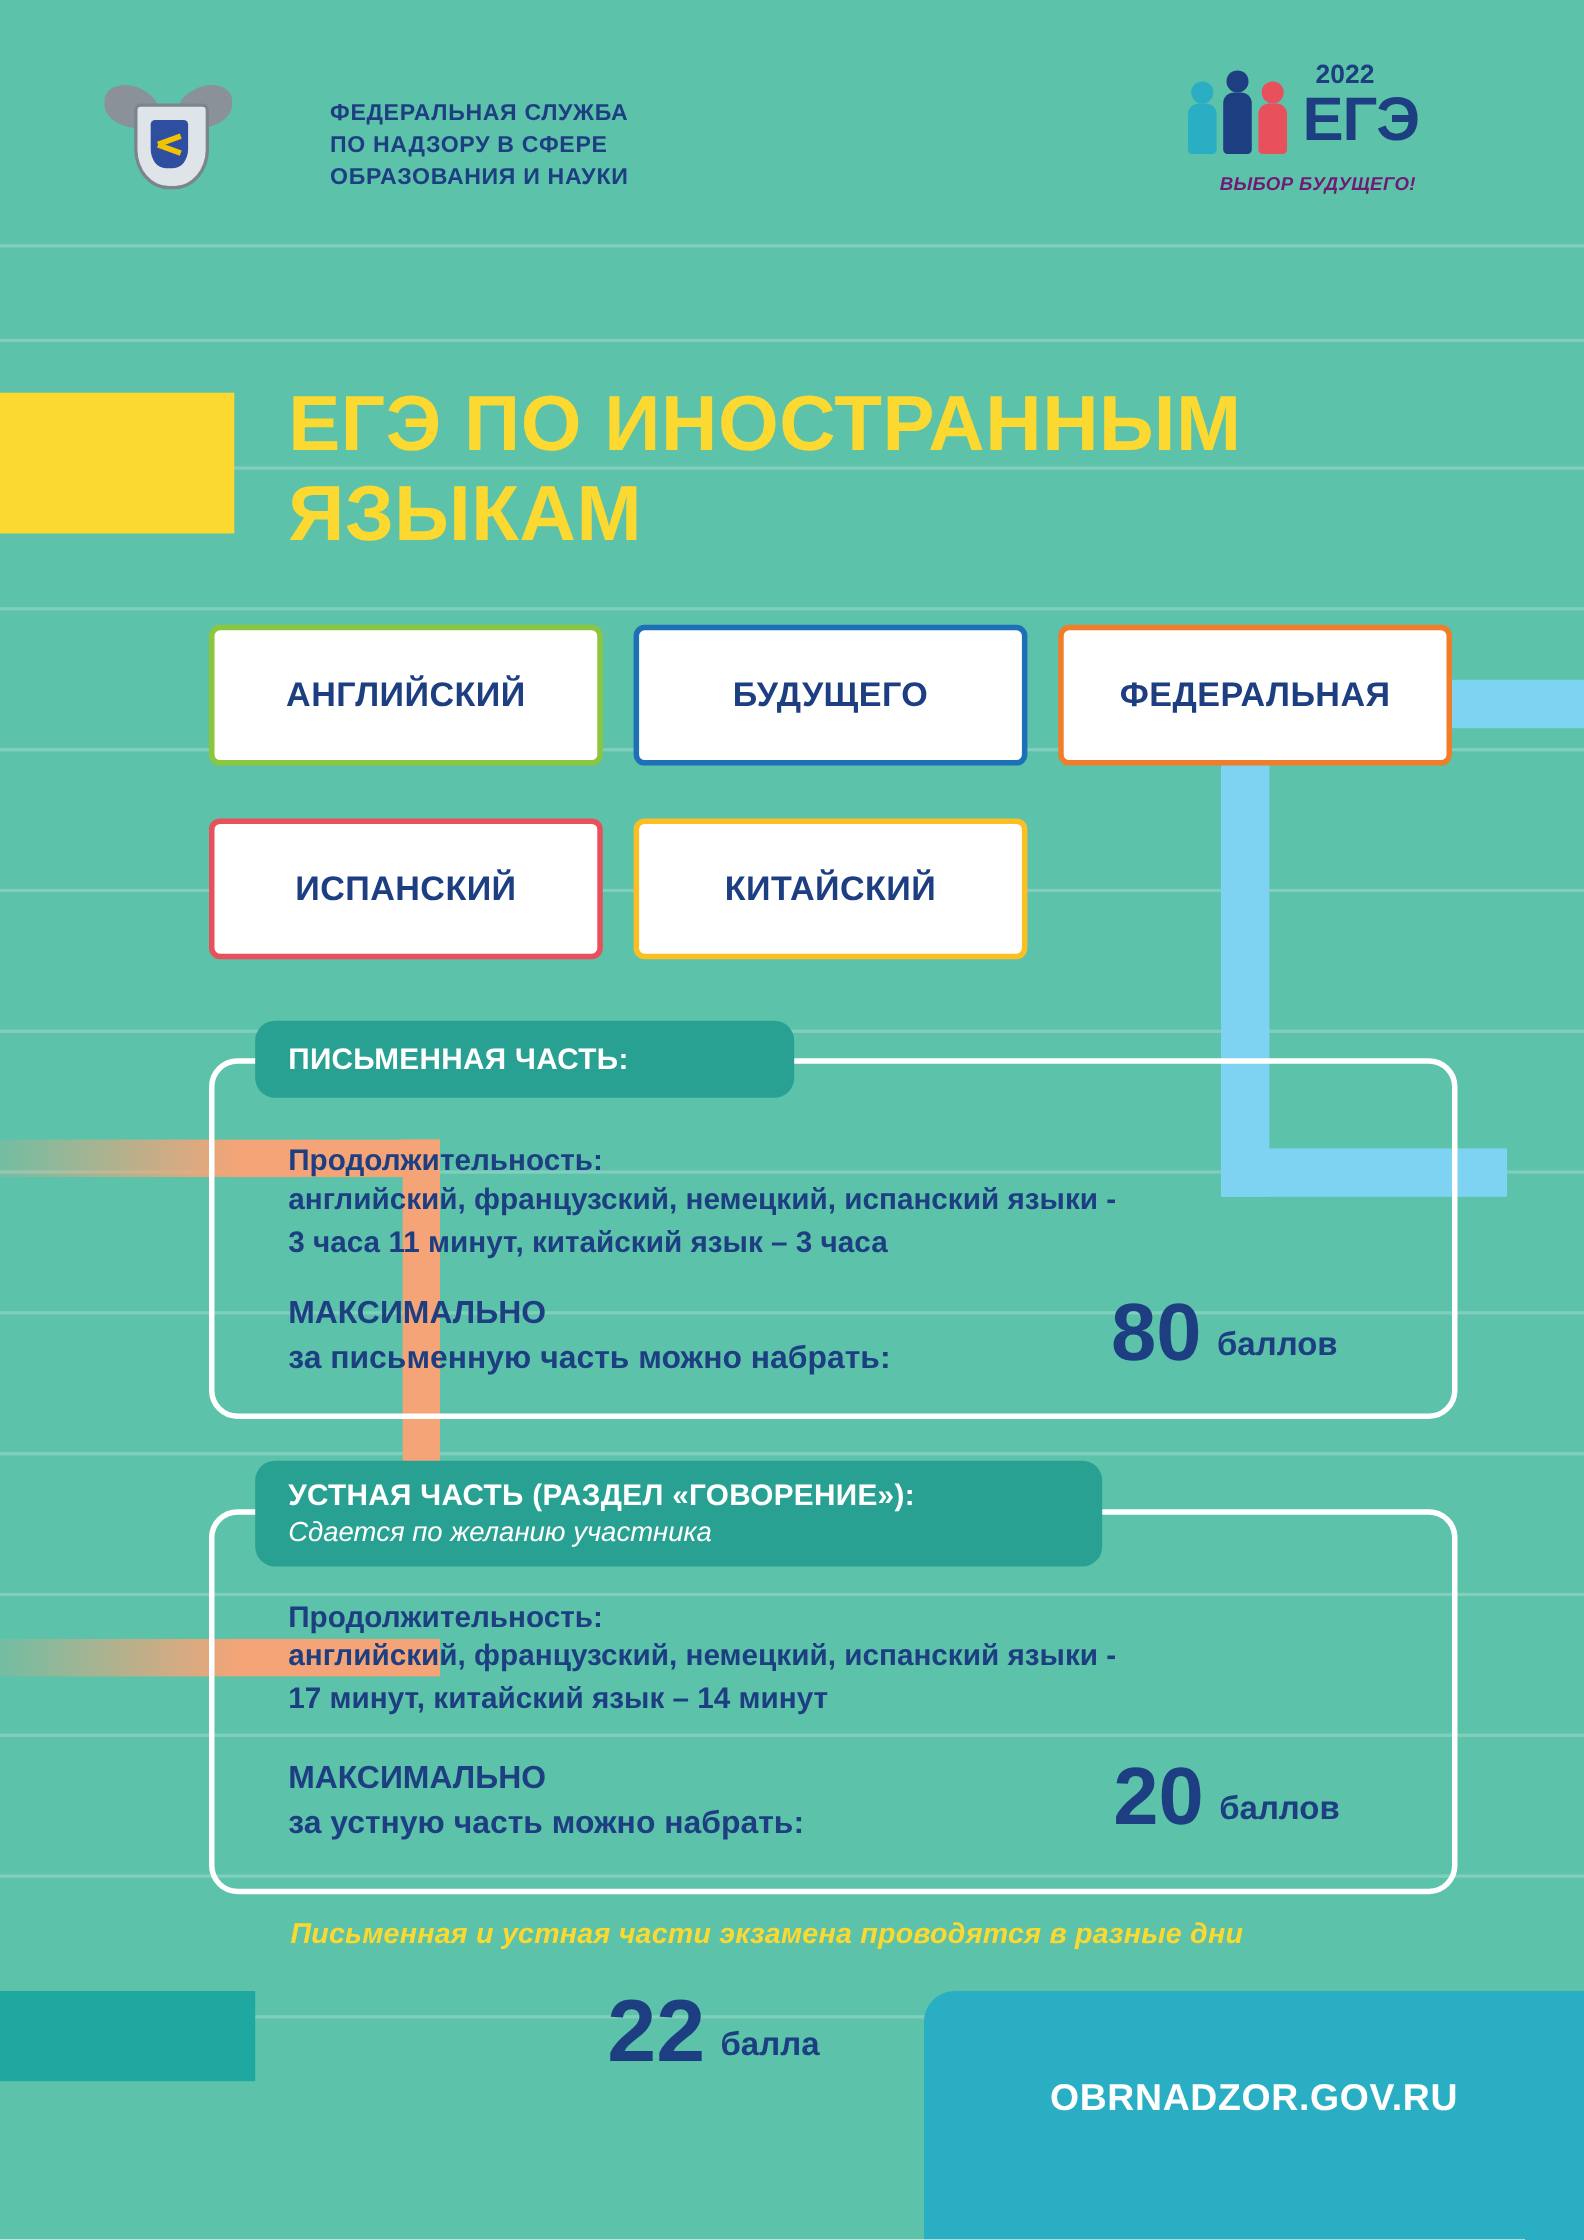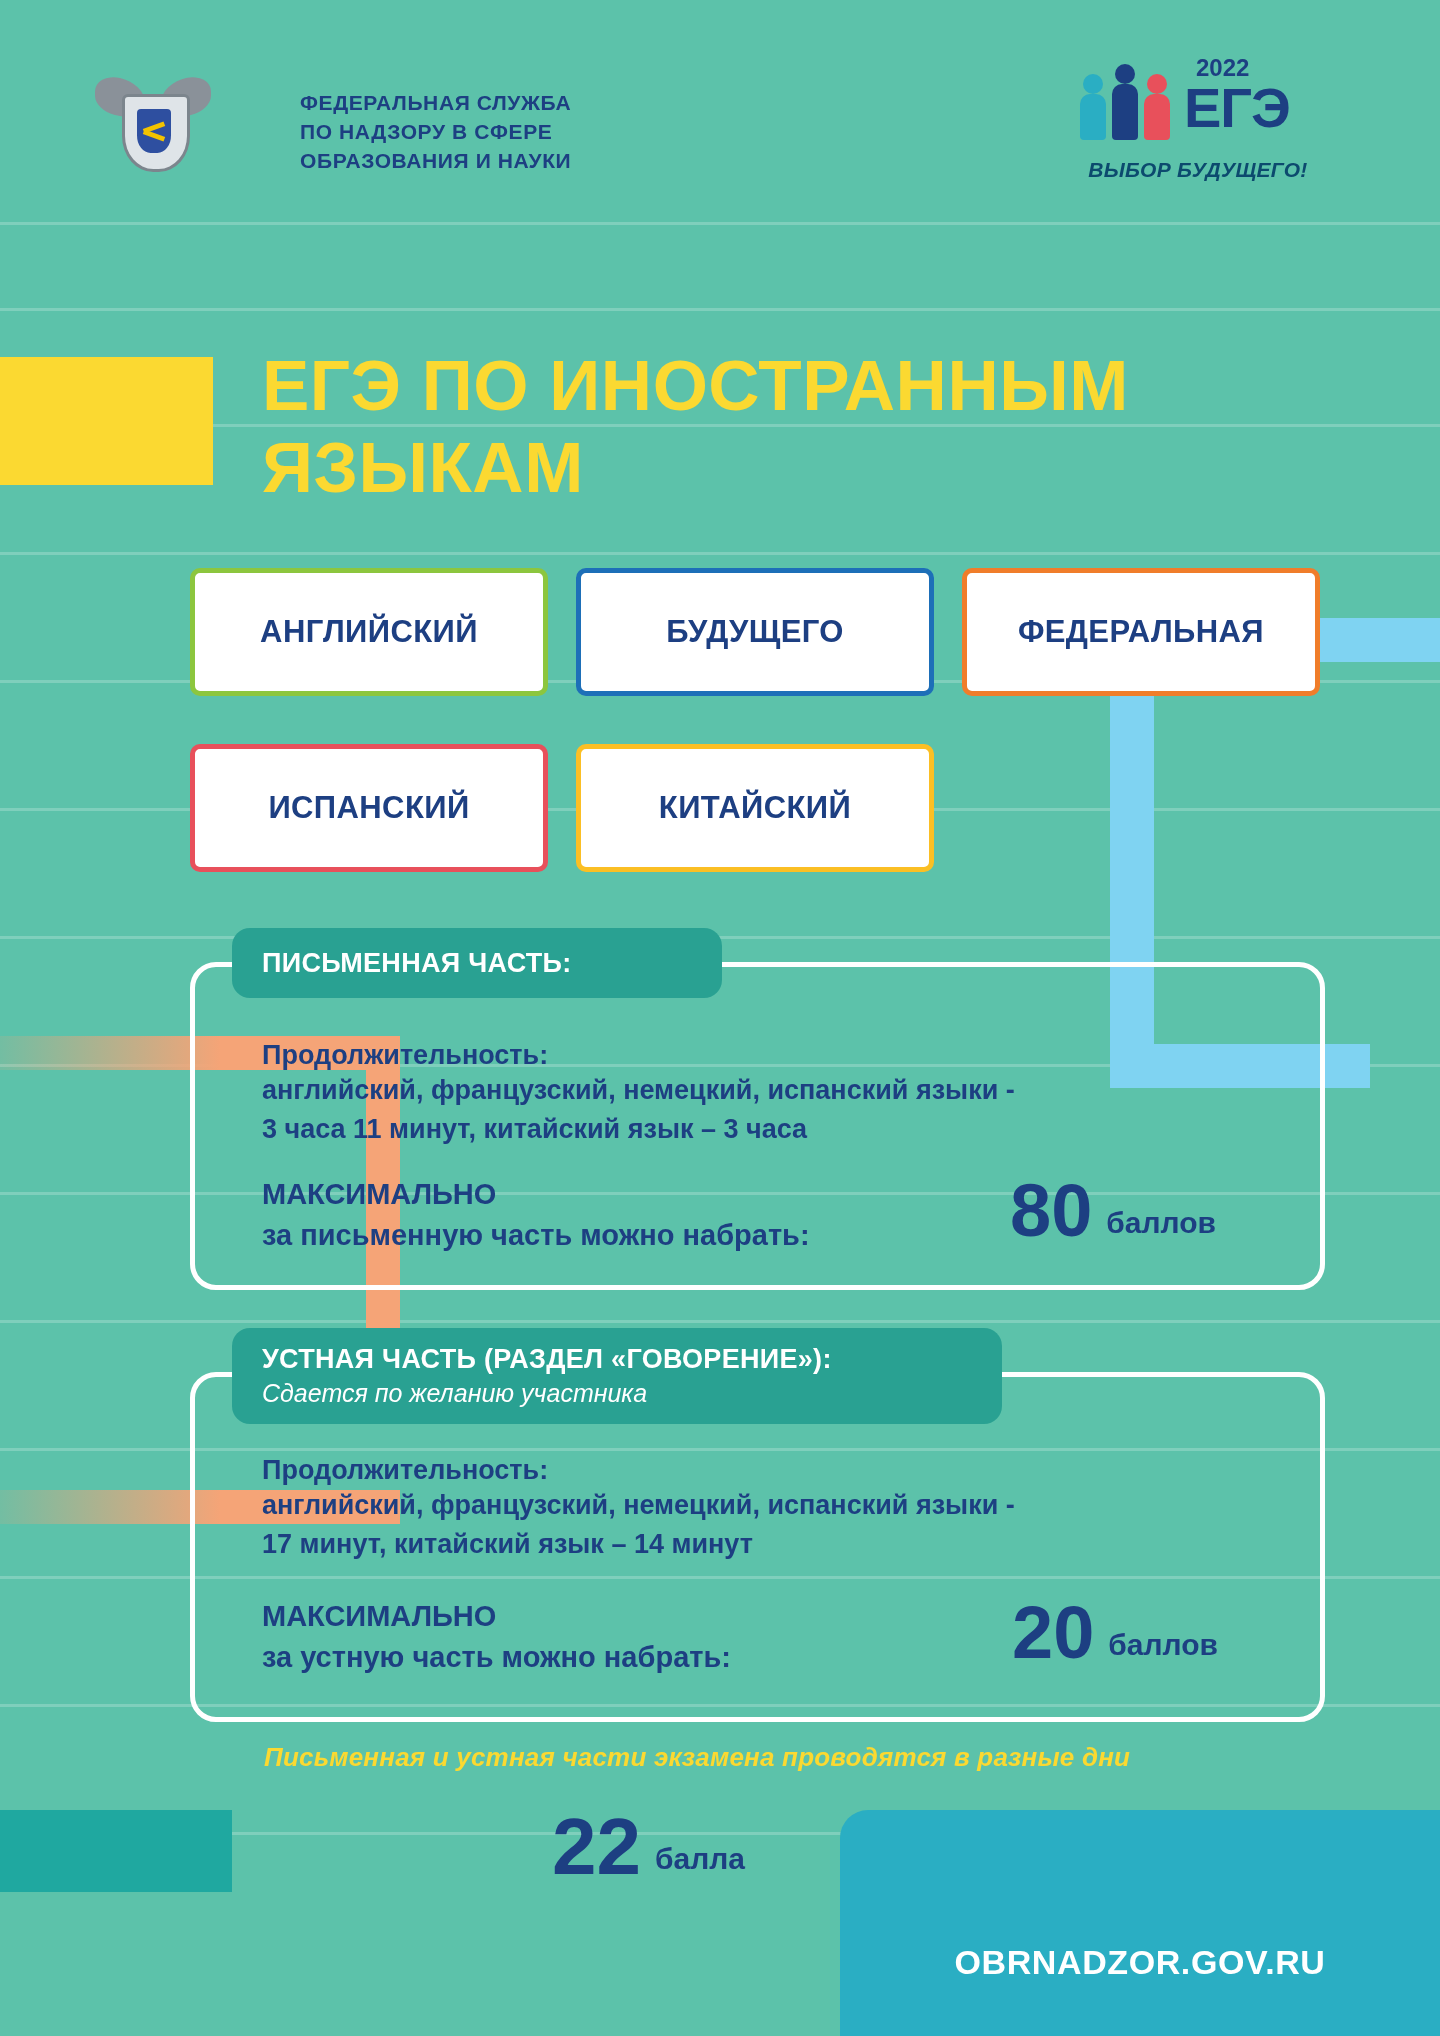--- a/index.html
+++ b/index.html
@@ -156,22 +156,22 @@
     color: #1d3f82;
     font-size: 24px;
     font-weight: bold;
   }
   .ege-slogan {
     position: absolute;
     left: 0;
     top: 100px;
     width: 240px;
     text-align: center;
-    color: #0c4a6e;
-    font-size: 21px;
+    color: #701a75;
+    font-size: 17px;
     font-weight: bold;
     font-style: italic;
     letter-spacing: 0.3px;
   }
   
   .yellow-tab {
     position: absolute;
     left: 0;
     top: 357px;
     width: 213px;
@@ -275,21 +275,21 @@
   }
   .site-block {
     position: absolute;
     left: 840px;
     top: 1810px;
     width: 600px;
     height: 226px;
     background: #2aaec3;
     border-radius: 28px 0 0 0;
     display: flex;
-    align-items: center;
+    align-items: flex-start;
     justify-content: center;
   }
   .site-text {
     color: #ffffff;
     font-size: 34px;
     font-weight: bold;
     letter-spacing: 0.6px;
     margin-top: 78px;
   }
 </style>

